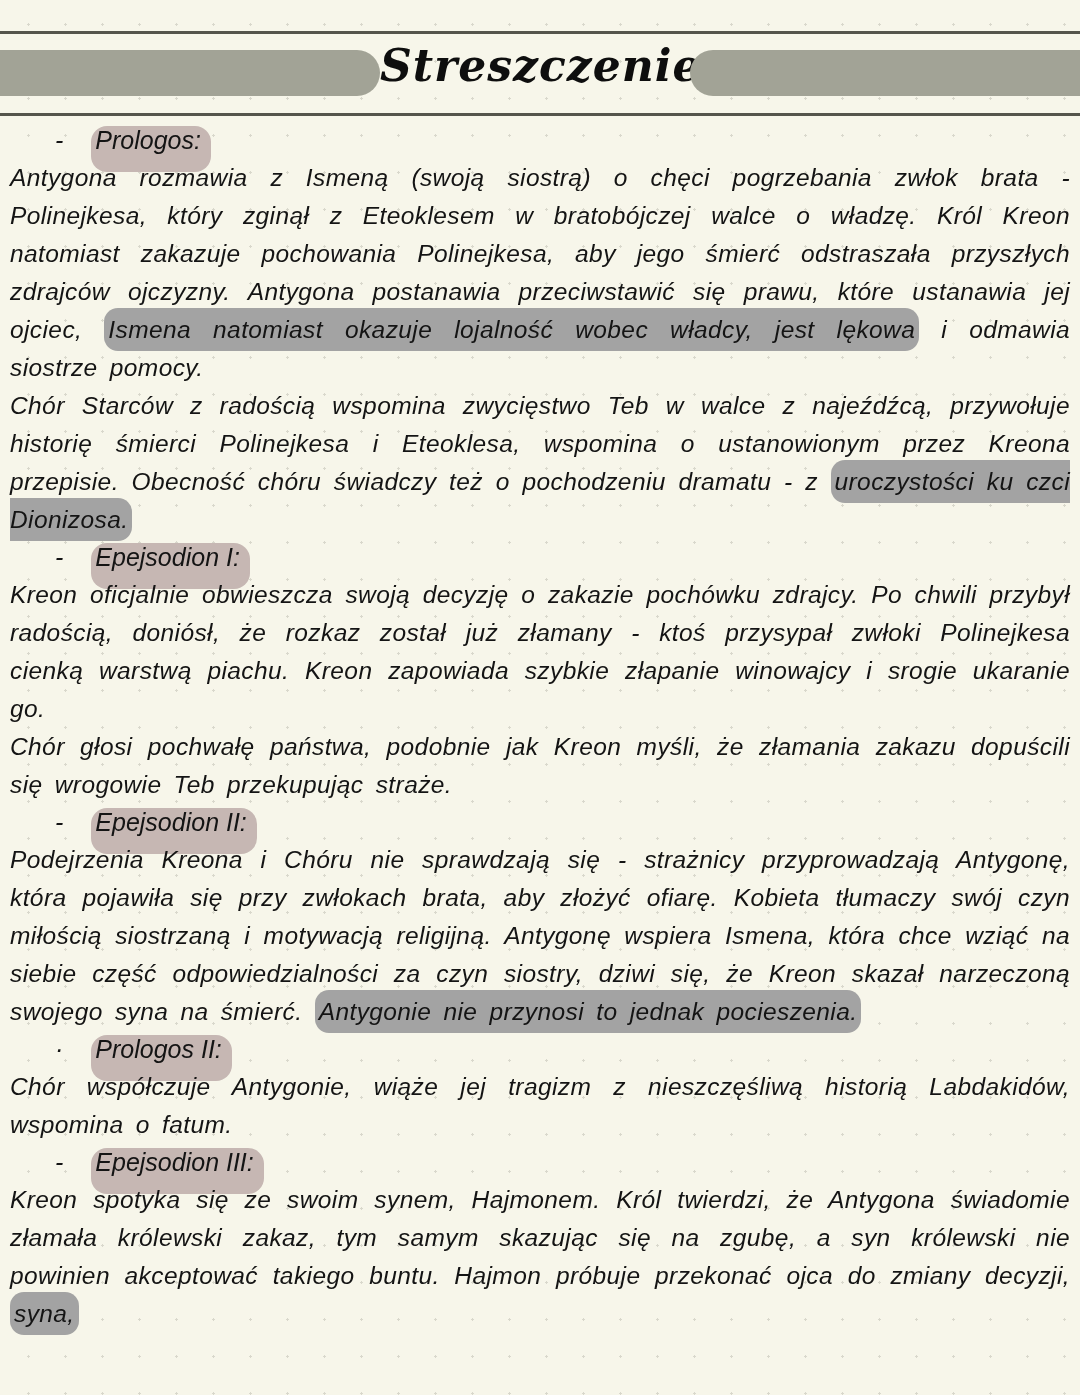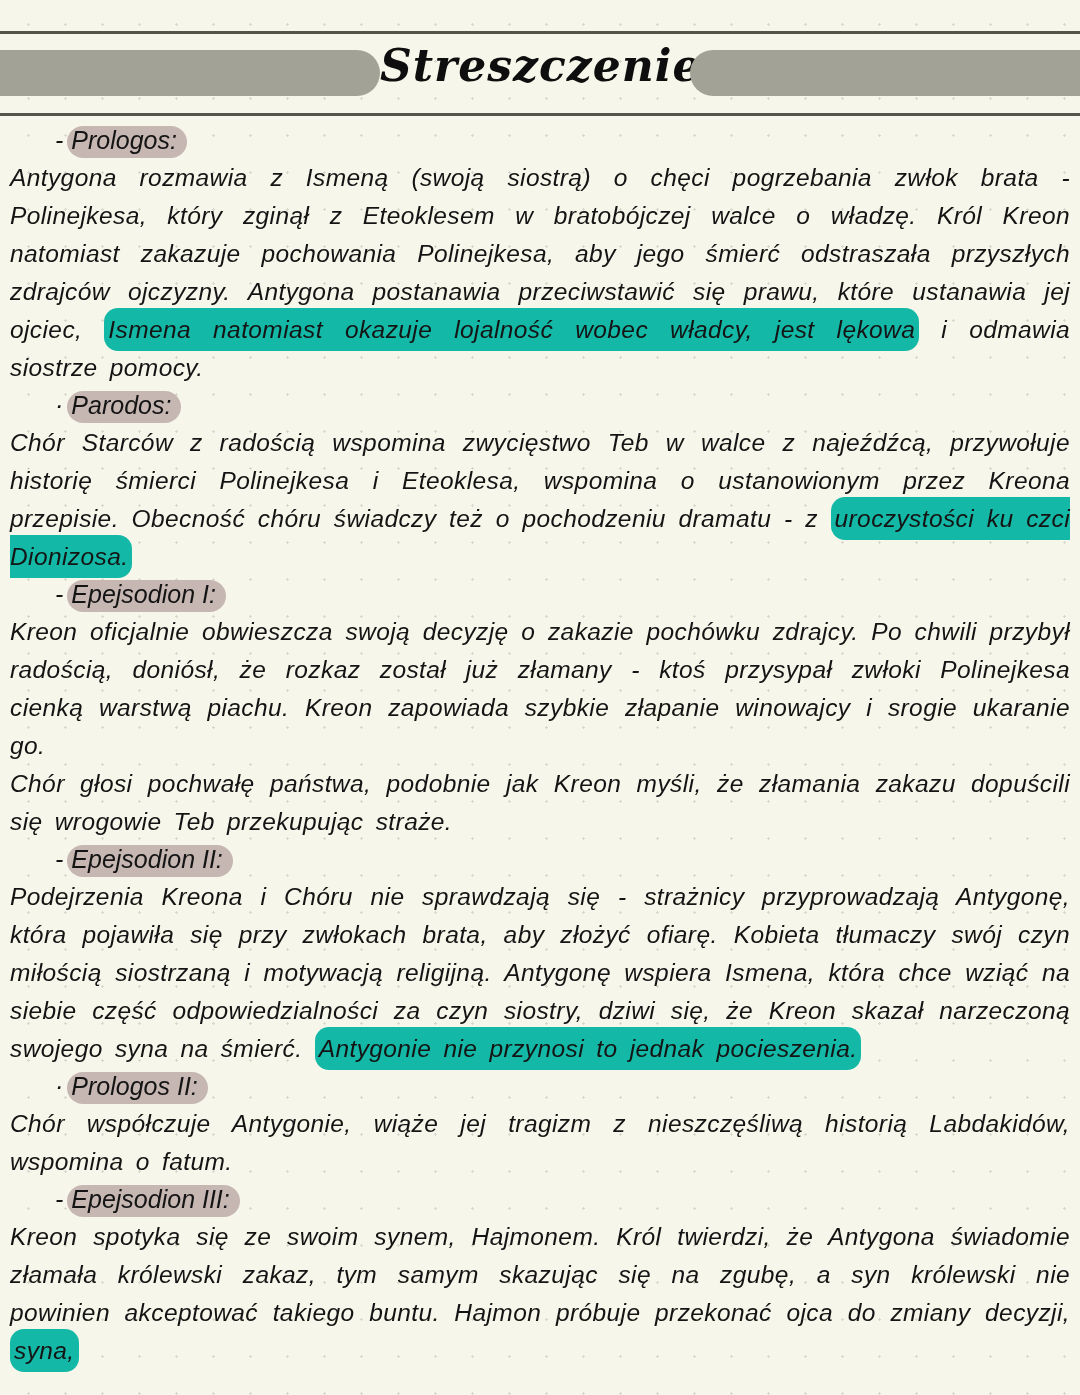--- a/index.html
+++ b/index.html
@@ -69,34 +69,35 @@
       font-size: 25px;
       font-family: "Liberation Sans", sans-serif;
       font-style: italic;
     }
     .section-heading .dash {
       margin-right: 4px;
     }
     .section-heading .label {
       background: #c6b7b3;
       border-radius: 16px;
-      padding: 0 10px 4px 4px;
+      padding: 0 10px 18px 4px;
+      margin-left: 24px;
     }
     .para {
       margin: 0;
       font-size: 24.5px;
       line-height: 38px;
       font-family: "Liberation Sans", sans-serif;
       font-style: italic;
       letter-spacing: 0.4px;
       word-spacing: 5px;
       text-align: justify;
     }
     .hl {
-      background: #14b8a6;
+      background: #a3a3a3;
       border-radius: 14px;
       padding: 8px 4px;
     }
   </style>
 </head>
 <body>
 
 <div class="rule-top"></div>
 <div class="title-bar-left"></div>
 <h1 class="title">Streszczenie</h1>
@@ -106,23 +107,20 @@
 <div class="content">
 
   <div class="section">
     <div class="section-heading">
       <span class="dash">-</span><span class="label">Prologos:</span>
     </div>
     <p class="para"><span>Antygona rozmawia z Ismeną (swoją siostrą) o chęci pogrzebania zwłok brata - Polinejkesa, który zginął z Eteoklesem w bratobójczej walce o władzę. Król Kreon natomiast zakazuje pochowania Polinejkesa, aby jego śmierć odstraszała przyszłych zdrajców ojczyzny. Antygona postanawia przeciwstawić się prawu, które ustanawia jej ojciec, </span><span class="hl">Ismena natomiast okazuje lojalność wobec władcy, jest lękowa</span><span> i odmawia siostrze pomocy.</span></p>
   </div>
 
   <div class="section">
-    <div class="section-heading">
-      <span class="dash">·</span><span class="label">Parodos:</span>
-    </div>
     <p class="para"><span>Chór Starców z radością wspomina zwycięstwo Teb w walce z najeźdźcą, przywołuje historię śmierci Polinejkesa i Eteoklesa, wspomina o ustanowionym przez Kreona przepisie. Obecność chóru świadczy też o pochodzeniu dramatu - z </span><span class="hl">uroczystości ku czci Dionizosa.</span></p>
   </div>
 
   <div class="section">
     <div class="section-heading">
       <span class="dash">-</span><span class="label">Epejsodion I:</span>
     </div>
     <p class="para">Kreon oficjalnie obwieszcza swoją decyzję o zakazie pochówku zdrajcy. Po chwili przybył radością, doniósł, że rozkaz został już złamany - ktoś przysypał zwłoki Polinejkesa cienką warstwą piachu. Kreon zapowiada szybkie złapanie winowajcy i srogie ukaranie go.</p>
   </div>
 

